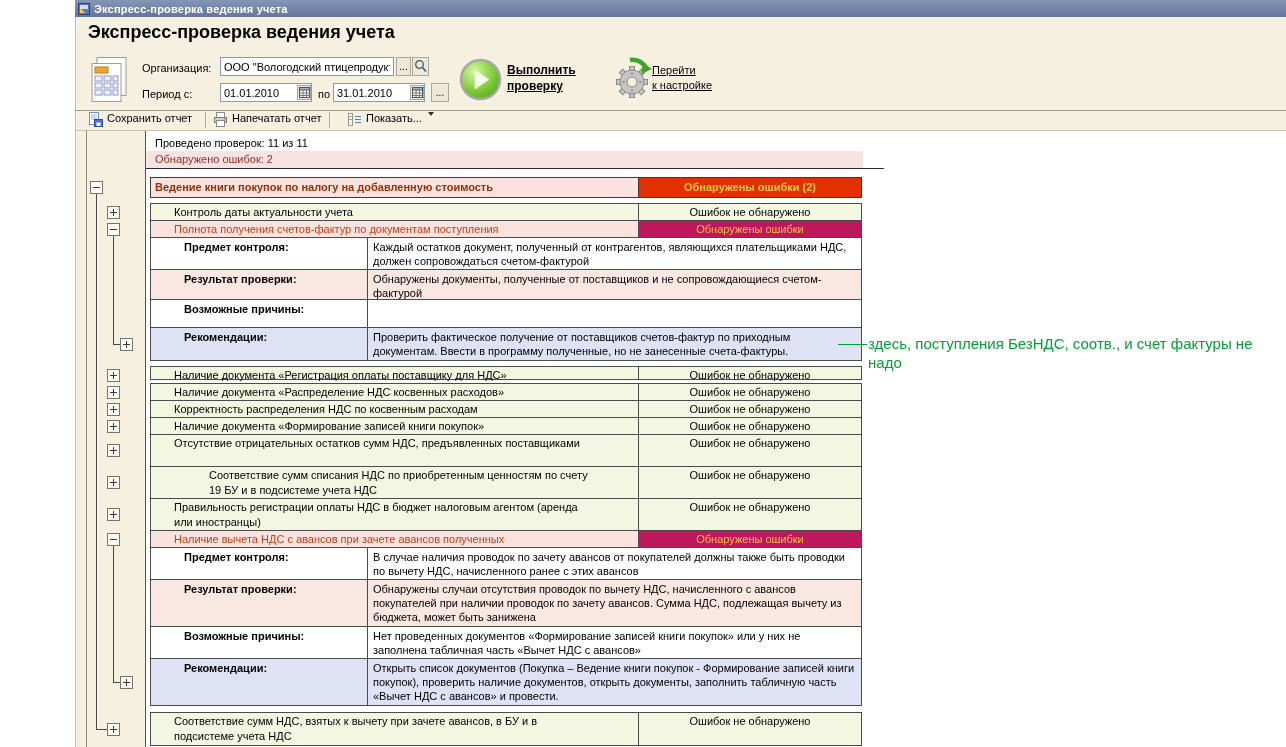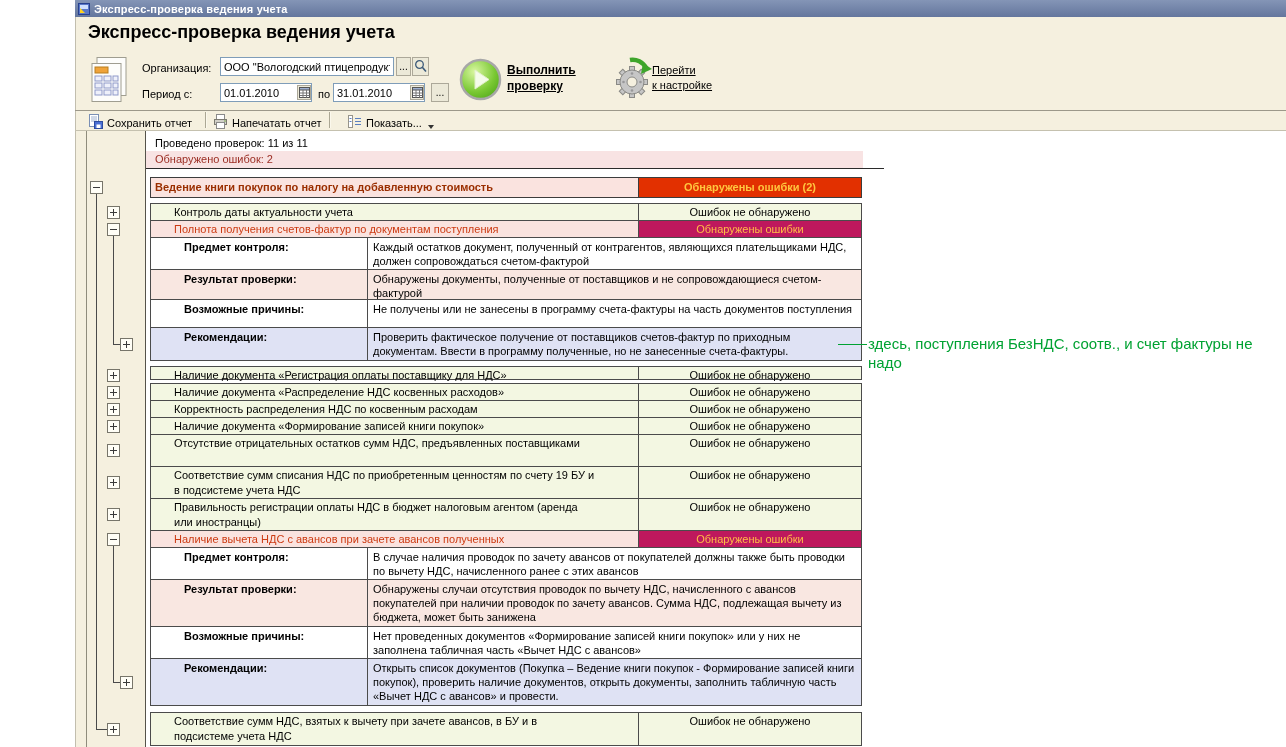--- a/index.html
+++ b/index.html
@@ -19,21 +19,21 @@
   .xpinput{background:#fff;border:1px solid #7f9db9;font-family:"Liberation Sans",sans-serif;
            font-size:11px;padding:1px 3px;margin:0;}
   .xpbtn{background:#ece9d8;border:1px solid #aca899;font-size:10px;line-height:9px;text-align:center;
          padding:0;cursor:pointer;display:flex;align-items:center;justify-content:center;}
   .cal-btn{background:#ece9d8;border:1px solid #aca899;display:flex;align-items:center;justify-content:center;cursor:pointer;}
   .biglink{font-weight:bold;font-size:12px;line-height:16px;text-decoration:underline;cursor:pointer;}
   .smalllink{font-size:11px;line-height:15px;text-decoration:underline;cursor:pointer;}
   .hdr-sep{left:75px;top:110px;width:1211px;height:1px;background:#9c988a;}
 
   
-  .tbitem{top:112px;height:17px;display:flex;align-items:flex-end;gap:4px;cursor:pointer;}
+  .tbitem{top:112px;height:17px;display:flex;align-items:flex-start;gap:4px;cursor:pointer;}
   .tb-sep{top:112px;width:2px;height:16px;border-left:1px solid #aba794;border-right:1px solid #fbf8ec;}
   .tb-sep2{left:75px;top:130px;width:1211px;height:1px;background:#c5c1af;}
   .drop-arrow{width:0;height:0;border-left:3.5px solid transparent;border-right:3.5px solid transparent;
               border-top:4px solid #333;margin-left:2px;}
 
   
   .report-pane{left:146px;top:131px;width:1140px;height:616px;background:#fff;}
   .gutter{left:87px;top:131px;width:58px;height:616px;background:#f5f0df;}
   .vborder1{left:86px;top:131px;width:1px;height:616px;background:#8f8c7c;}
   .vborder2{left:145px;top:131px;width:1px;height:616px;background:#55534a;}
@@ -247,21 +247,20 @@
   <div class="abs drow v-white" style="top:237px;height:33px;">
     <div class="lbl">Предмет контроля:</div>
     <div class="txt">Каждый остатков документ, полученный от контрагентов, являющихся плательщиками НДС, должен сопровождаться счетом-фактурой</div>
   </div>
   <div class="abs drow v-pink" style="top:269px;height:31px;">
     <div class="lbl">Результат проверки:</div>
     <div class="txt">Обнаружены документы, полученные от поставщиков и не сопровождающиеся счетом-фактурой</div>
   </div>
   <div class="abs drow v-white" style="top:299px;height:29px;">
     <div class="lbl">Возможные причины:</div>
-    <div class="txt">Не получены или не занесены в программу счета-фактуры на часть документов поступления</div>
   </div>
   <div class="abs drow v-blue" style="top:327px;height:34px;">
     <div class="lbl">Рекомендации:</div>
     <div class="txt">Проверить фактическое получение от поставщиков счетов-фактур по приходным документам. Ввести в программу полученные, но не занесенные счета-фактуры.</div>
   </div>
 
   <div class="abs trow ok" style="top:366px;height:14px;">
     <div class="name">Наличие документа «Регистрация оплаты поставщику для НДС»</div>
     <div class="status">Ошибок не обнаружено</div>
   </div>
@@ -274,21 +273,21 @@
     <div class="status">Ошибок не обнаружено</div>
   </div>
   <div class="abs trow ok" style="top:417px;height:18px;">
     <div class="name">Наличие документа «Формирование записей книги покупок»</div>
     <div class="status">Ошибок не обнаружено</div>
   </div>
   <div class="abs trow ok" style="top:434px;height:33px;">
     <div class="name">Отсутствие отрицательных остатков сумм НДС, предъявленных поставщиками</div>
     <div class="status">Ошибок не обнаружено</div>
   </div>
-  <div class="abs trow ok" style="top:466px;height:33px;">
+  <div class="abs trow ok" style="top:466px;height:33px;padding-left:35px;">
     <div class="name">Соответствие сумм списания НДС по приобретенным ценностям по счету 19 БУ и в подсистеме учета НДС</div>
     <div class="status">Ошибок не обнаружено</div>
   </div>
   <div class="abs trow ok" style="top:498px;height:42px;">
     <div class="name">Правильность регистрации оплаты НДС в бюджет налоговым агентом (аренда или иностранцы)</div>
     <div class="status">Ошибок не обнаружено</div>
   </div>
   <div class="abs trow err" style="top:530px;height:18px;">
     <div class="name">Наличие вычета НДС с авансов при зачете авансов полученных</div>
     <div class="status">Обнаружены ошибки</div>

